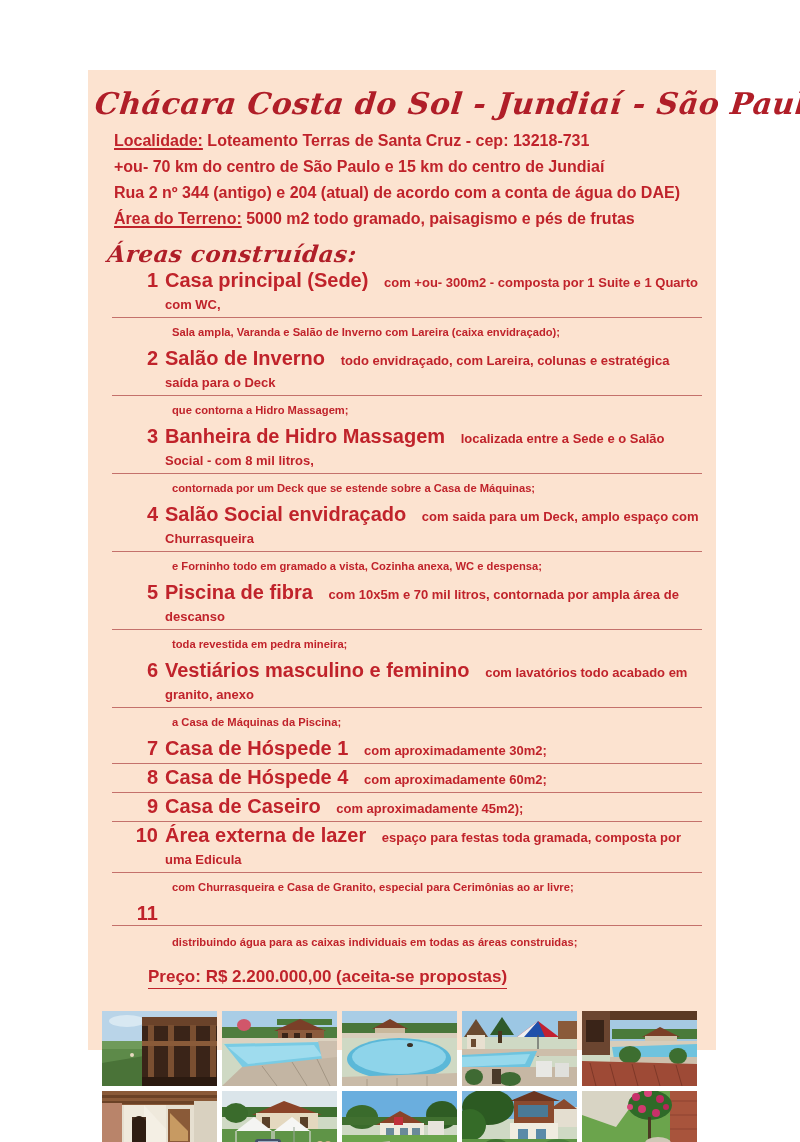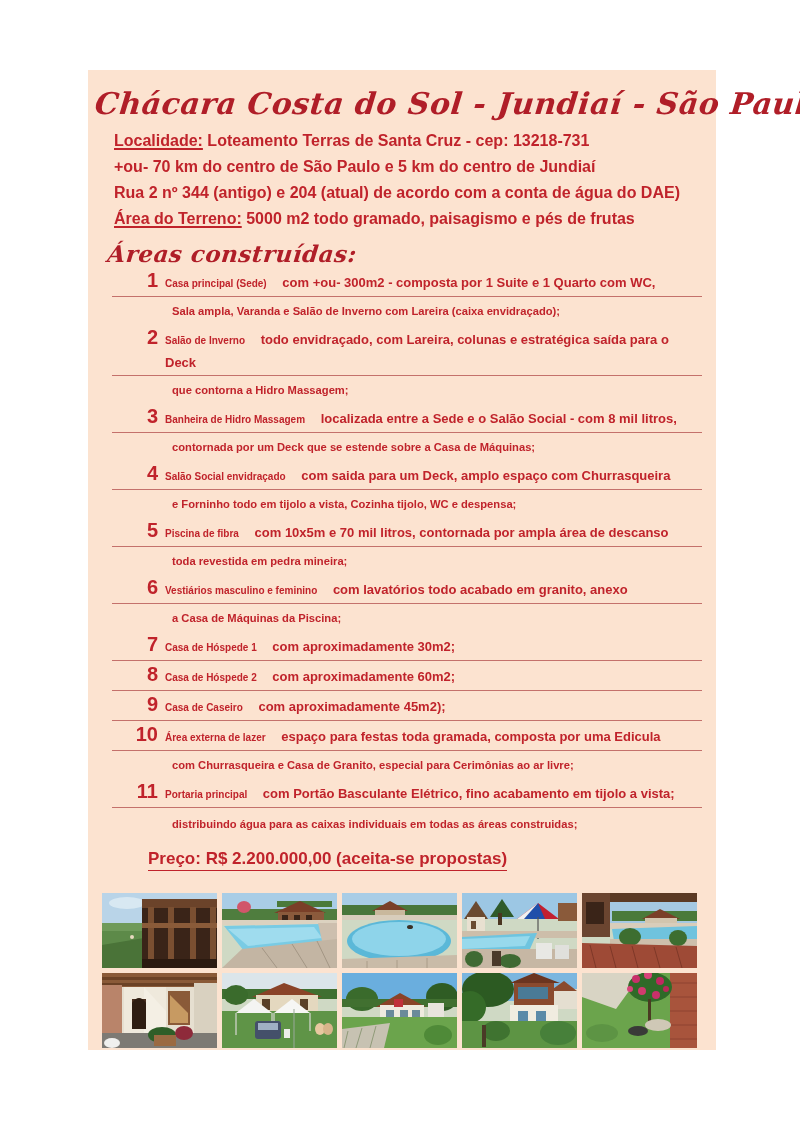--- a/index.html
+++ b/index.html
@@ -85,21 +85,21 @@
     line-height:22px;
   }
   .item-body{
     flex:1 1 auto;
     line-height:21px;
     padding-bottom:1px;
   }
   .item-strong{
     color:#c0232b;
     font-weight:700;
-    font-size:10px;
+    font-size:20px;
   }
   .item-rest{
     color:#c0232b;
     font-weight:700;
     font-size:13px;
     margin-left:12px;
   }
   .item-cont{
     color:#c0232b;
     font-weight:700;
@@ -143,21 +143,21 @@
 <div class="page">
   <div class="panel">
 
     <div class="title">Chácara Costa do Sol - Jundiaí - São Paulo</div>
 
     <div class="head-block">
       <div class="head-line">
         <span class="u">Localidade:</span><span> Loteamento Terras de Santa Cruz - cep: 13218-731</span>
       </div>
       <div class="head-line">
-        <span>+ou- 70 km do centro de São Paulo e 5 km do centro de Jundiaí</span>
+        <span>+ou- 70 km do centro de São Paulo e 15 km do centro de Jundiaí</span>
       </div>
       <div class="head-line">
         <span>Rua 2 nº 344 (antigo) e 204 (atual) de acordo com a conta de água do DAE)</span>
       </div>
       <div class="head-line">
         <span class="u">Área do Terreno:</span><span> 5000 m2 todo gramado, paisagismo e pés de frutas</span>
       </div>
     </div>
 
     <div class="section-heading">Áreas construídas:</div>
@@ -186,21 +186,21 @@
           <span class="item-body"><span class="item-strong">Banheira de Hidro Massagem</span><span class="item-rest"> localizada entre a Sede e o Salão Social - com 8 mil litros,</span></span>
         </div>
         <div class="item-cont">contornada por um Deck que se estende sobre a Casa de Máquinas;</div>
       </div>
 
       <div class="item">
         <div class="item-main">
           <span class="item-num">4</span>
           <span class="item-body"><span class="item-strong">Salão Social envidraçado</span><span class="item-rest"> com saida para um Deck, amplo espaço com Churrasqueira</span></span>
         </div>
-        <div class="item-cont">e Forninho todo em tijolo a vista, Cozinha tijolo, WC e despensa;</div>
+        <div class="item-cont">e Forninho todo em gramado a vista, Cozinha anexa, WC e despensa;</div>
       </div>
 
       <div class="item">
         <div class="item-main">
           <span class="item-num">5</span>
           <span class="item-body"><span class="item-strong">Piscina de fibra</span><span class="item-rest"> com 10x5m e 70 mil litros, contornada por ampla área de descanso</span></span>
         </div>
         <div class="item-cont">toda revestida em pedra mineira;</div>
       </div>
 
@@ -215,21 +215,21 @@
       <div class="item">
         <div class="item-main">
           <span class="item-num">7</span>
           <span class="item-body"><span class="item-strong">Casa de Hóspede 1</span><span class="item-rest"> com aproximadamente 30m2;</span></span>
         </div>
       </div>
 
       <div class="item">
         <div class="item-main">
           <span class="item-num">8</span>
-          <span class="item-body"><span class="item-strong">Casa de Hóspede 2</span><span class="item-rest"> com aproximadamente 60m2;</span></span>
+          <span class="item-body"><span class="item-strong">Casa de Hóspede 4</span><span class="item-rest"> com aproximadamente 60m2;</span></span>
         </div>
       </div>
 
       <div class="item">
         <div class="item-main">
           <span class="item-num">9</span>
           <span class="item-body"><span class="item-strong">Casa de Caseiro</span><span class="item-rest"> com aproximadamente 45m2);</span></span>
         </div>
       </div>
 
@@ -237,21 +237,20 @@
         <div class="item-main">
           <span class="item-num">10</span>
           <span class="item-body"><span class="item-strong">Área externa de lazer</span><span class="item-rest"> espaço para festas toda gramada, composta por uma Edicula</span></span>
         </div>
         <div class="item-cont">com Churrasqueira e Casa de Granito, especial para Cerimônias ao ar livre;</div>
       </div>
 
       <div class="item">
         <div class="item-main">
           <span class="item-num">11</span>
-          <span class="item-body"><span class="item-strong">Portaria principal</span><span class="item-rest"> com Portão Basculante Elétrico, fino acabamento em tijolo a vista;</span></span>
         </div>
       </div>
 
       <div class="item">
         <div class="item-cont">distribuindo água para as caixas individuais em todas as áreas construidas;</div>
       </div>
 
     </div>
 
     <div class="price-wrap">

